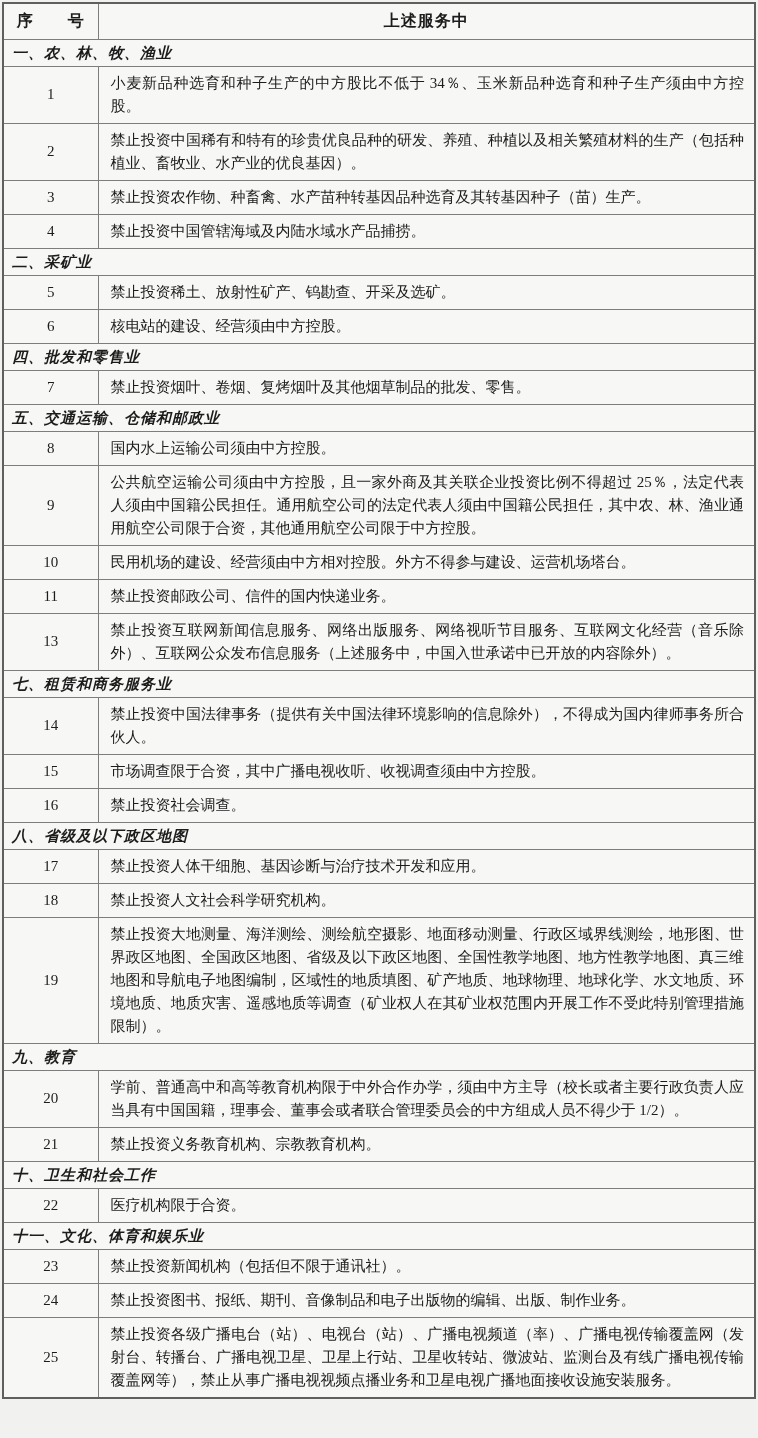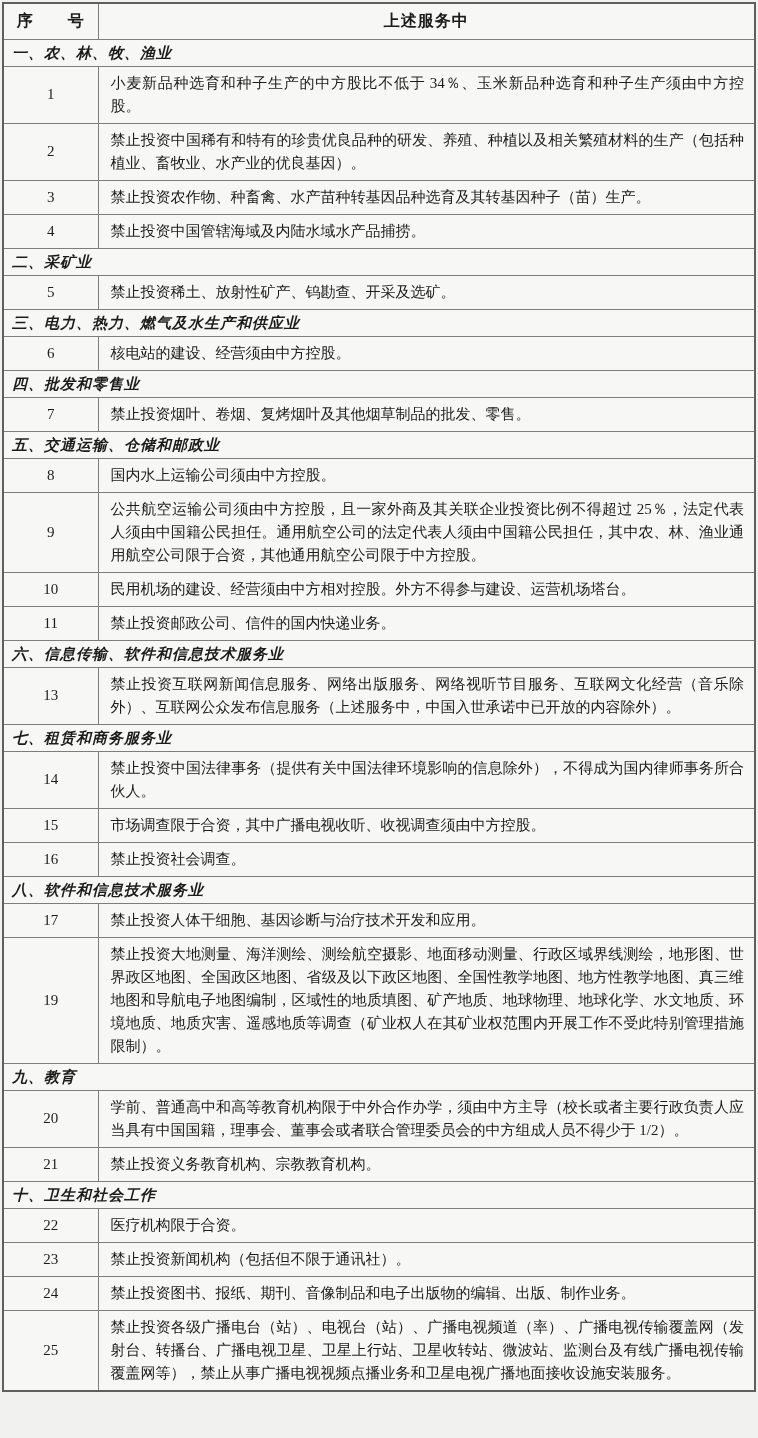--- a/index.html
+++ b/index.html
@@ -100,23 +100,20 @@
           <td class="no-cell">4</td>
           <td class="text-cell">禁止投资中国管辖海域及内陆水域水产品捕捞。</td>
         </tr>
         <tr>
           <td colspan="2" class="section-cell">二、采矿业</td>
         </tr>
         <tr class="measure-row">
           <td class="no-cell">5</td>
           <td class="text-cell">禁止投资稀土、放射性矿产、钨勘查、开采及选矿。</td>
         </tr>
-        <tr>
-          <td colspan="2" class="section-cell">三、电力、热力、燃气及水生产和供应业</td>
-        </tr>
         <tr class="measure-row">
           <td class="no-cell">6</td>
           <td class="text-cell">核电站的建设、经营须由中方控股。</td>
         </tr>
         <tr>
           <td colspan="2" class="section-cell">四、批发和零售业</td>
         </tr>
         <tr class="measure-row">
           <td class="no-cell">7</td>
           <td class="text-cell">禁止投资烟叶、卷烟、复烤烟叶及其他烟草制品的批发、零售。</td>
@@ -133,70 +130,74 @@
           <td class="text-cell">公共航空运输公司须由中方控股，且一家外商及其关联企业投资比例不得超过 25％，法定代表人须由中国籍公民担任。通用航空公司的法定代表人须由中国籍公民担任，其中农、林、渔业通用航空公司限于合资，其他通用航空公司限于中方控股。</td>
         </tr>
         <tr class="measure-row">
           <td class="no-cell">10</td>
           <td class="text-cell">民用机场的建设、经营须由中方相对控股。外方不得参与建设、运营机场塔台。</td>
         </tr>
         <tr class="measure-row">
           <td class="no-cell">11</td>
           <td class="text-cell">禁止投资邮政公司、信件的国内快递业务。</td>
         </tr>
-        <tr>
-          <td colspan="2" class="section-cell">六、信息传输、软件和信息技术服务业</td>
-        </tr>
         <tr class="measure-row">
           <td class="no-cell">13</td>
           <td class="text-cell">禁止投资互联网新闻信息服务、网络出版服务、网络视听节目服务、互联网文化经营（音乐除外）、互联网公众发布信息服务（上述服务中，中国入世承诺中已开放的内容除外）。</td>
         </tr>
         <tr>
           <td colspan="2" class="section-cell">七、租赁和商务服务业</td>
         </tr>
         <tr class="measure-row">
           <td class="no-cell">14</td>
           <td class="text-cell">禁止投资中国法律事务（提供有关中国法律环境影响的信息除外），不得成为国内律师事务所合伙人。</td>
         </tr>
         <tr class="measure-row">
           <td class="no-cell">15</td>
           <td class="text-cell">市场调查限于合资，其中广播电视收听、收视调查须由中方控股。</td>
         </tr>
         <tr class="measure-row">
           <td class="no-cell">16</td>
           <td class="text-cell">禁止投资社会调查。</td>
         </tr>
         <tr>
-          <td colspan="2" class="section-cell">八、软件和信息技术服务业</td>
+          <td colspan="2" class="section-cell">八、省级及以下政区地图</td>
         </tr>
         <tr class="measure-row">
           <td class="no-cell">17</td>
           <td class="text-cell">禁止投资人体干细胞、基因诊断与治疗技术开发和应用。</td>
         </tr>
         <tr class="measure-row">
+          <td class="no-cell">18</td>
+          <td class="text-cell">禁止投资人文社会科学研究机构。</td>
+        </tr>
+        <tr class="measure-row">
           <td class="no-cell">19</td>
           <td class="text-cell">禁止投资大地测量、海洋测绘、测绘航空摄影、地面移动测量、行政区域界线测绘，地形图、世界政区地图、全国政区地图、省级及以下政区地图、全国性教学地图、地方性教学地图、真三维地图和导航电子地图编制，区域性的地质填图、矿产地质、地球物理、地球化学、水文地质、环境地质、地质灾害、遥感地质等调查（矿业权人在其矿业权范围内开展工作不受此特别管理措施限制）。</td>
         </tr>
         <tr>
           <td colspan="2" class="section-cell">九、教育</td>
         </tr>
         <tr class="measure-row">
           <td class="no-cell">20</td>
           <td class="text-cell">学前、普通高中和高等教育机构限于中外合作办学，须由中方主导（校长或者主要行政负责人应当具有中国国籍，理事会、董事会或者联合管理委员会的中方组成人员不得少于 1/2）。</td>
         </tr>
         <tr class="measure-row">
           <td class="no-cell">21</td>
           <td class="text-cell">禁止投资义务教育机构、宗教教育机构。</td>
         </tr>
         <tr>
           <td colspan="2" class="section-cell">十、卫生和社会工作</td>
         </tr>
         <tr class="measure-row">
           <td class="no-cell">22</td>
           <td class="text-cell">医疗机构限于合资。</td>
+        </tr>
+        <tr>
+          <td colspan="2" class="section-cell">十一、文化、体育和娱乐业</td>
         </tr>
         <tr class="measure-row">
           <td class="no-cell">23</td>
           <td class="text-cell">禁止投资新闻机构（包括但不限于通讯社）。</td>
         </tr>
         <tr class="measure-row">
           <td class="no-cell">24</td>
           <td class="text-cell">禁止投资图书、报纸、期刊、音像制品和电子出版物的编辑、出版、制作业务。</td>
         </tr>
         <tr class="measure-row">

